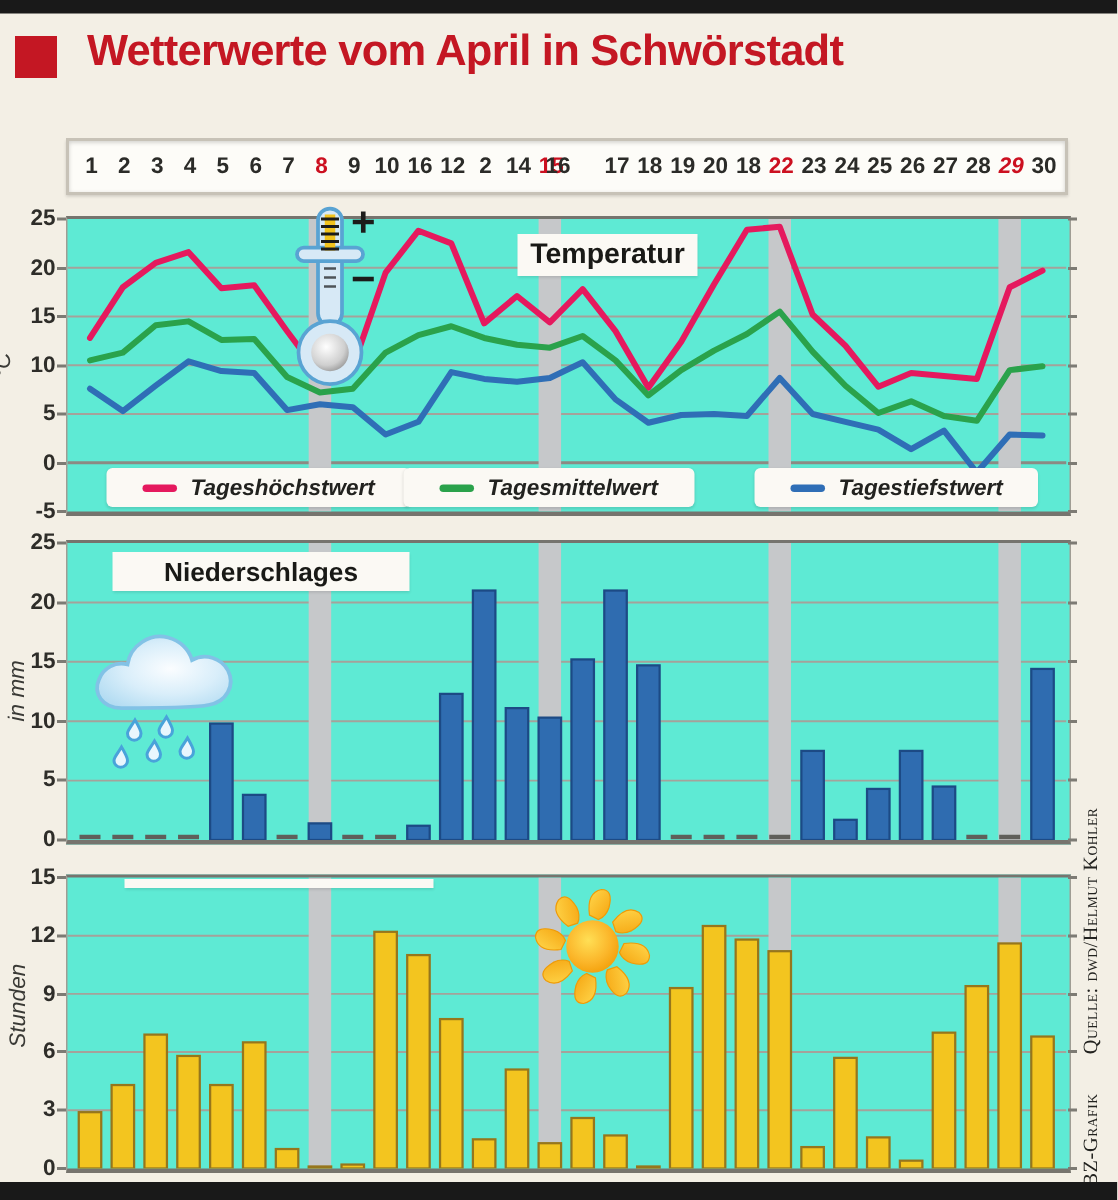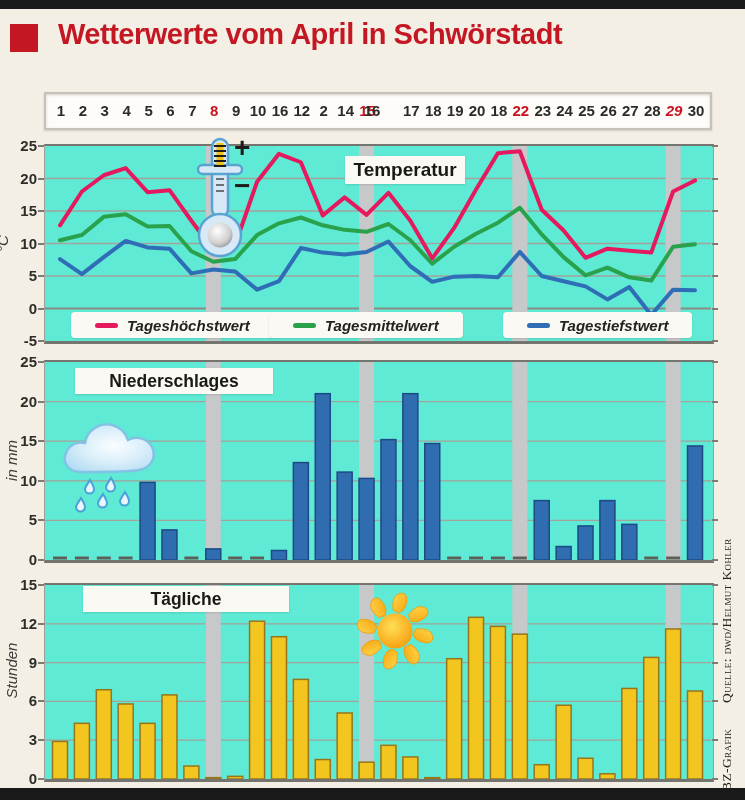--- a/index.html
+++ b/index.html
@@ -203,21 +203,20 @@
         <rect x="489.234" y="179.727" width="15" height="14.272999999999996" fill="#f3c51f" stroke="#96761c" stroke-width="1.5"></rect>
         <rect x="511.131" y="120.24900000000001" width="15" height="73.75099999999999" fill="#f3c51f" stroke="#96761c" stroke-width="1.5"></rect>
         <rect x="533.028" y="173.262" width="15" height="20.738" fill="#f3c51f" stroke="#96761c" stroke-width="1.5"></rect>
         <rect x="554.925" y="188.778" width="15" height="5.222000000000008" fill="#f3c51f" stroke="#96761c" stroke-width="1.5"></rect>
         <rect x="576.822" y="103.44" width="15" height="90.56" fill="#f3c51f" stroke="#96761c" stroke-width="1.5"></rect>
         <rect x="598.7189999999999" y="72.40799999999999" width="15" height="121.59200000000001" fill="#f3c51f" stroke="#96761c" stroke-width="1.5"></rect>
         <rect x="620.616" y="43.96199999999999" width="15" height="150.038" fill="#f3c51f" stroke="#96761c" stroke-width="1.5"></rect>
         <rect x="642.5129999999999" y="106.02599999999998" width="15" height="87.97400000000002" fill="#f3c51f" stroke="#96761c" stroke-width="1.5"></rect>
       </svg>
     <div id="sun-title-box" class="chart-title-box">
-      <div>Tägliche</div>
     </div>
 
     <svg class="icon" style="left:306px;top:2px;" width="88" height="88" viewBox="0 0 88 88">
       <defs>
         <radialGradient id="sung" cx="42%" cy="38%" r="70%">
           <stop offset="0%" stop-color="#ffdf55"></stop>
             <stop offset="60%" stop-color="#fbb62a"></stop>
             <stop offset="100%" stop-color="#f29c05"></stop>
         </radialGradient>
         <linearGradient id="rayg" x1="0" y1="0" x2="1" y2="1">

